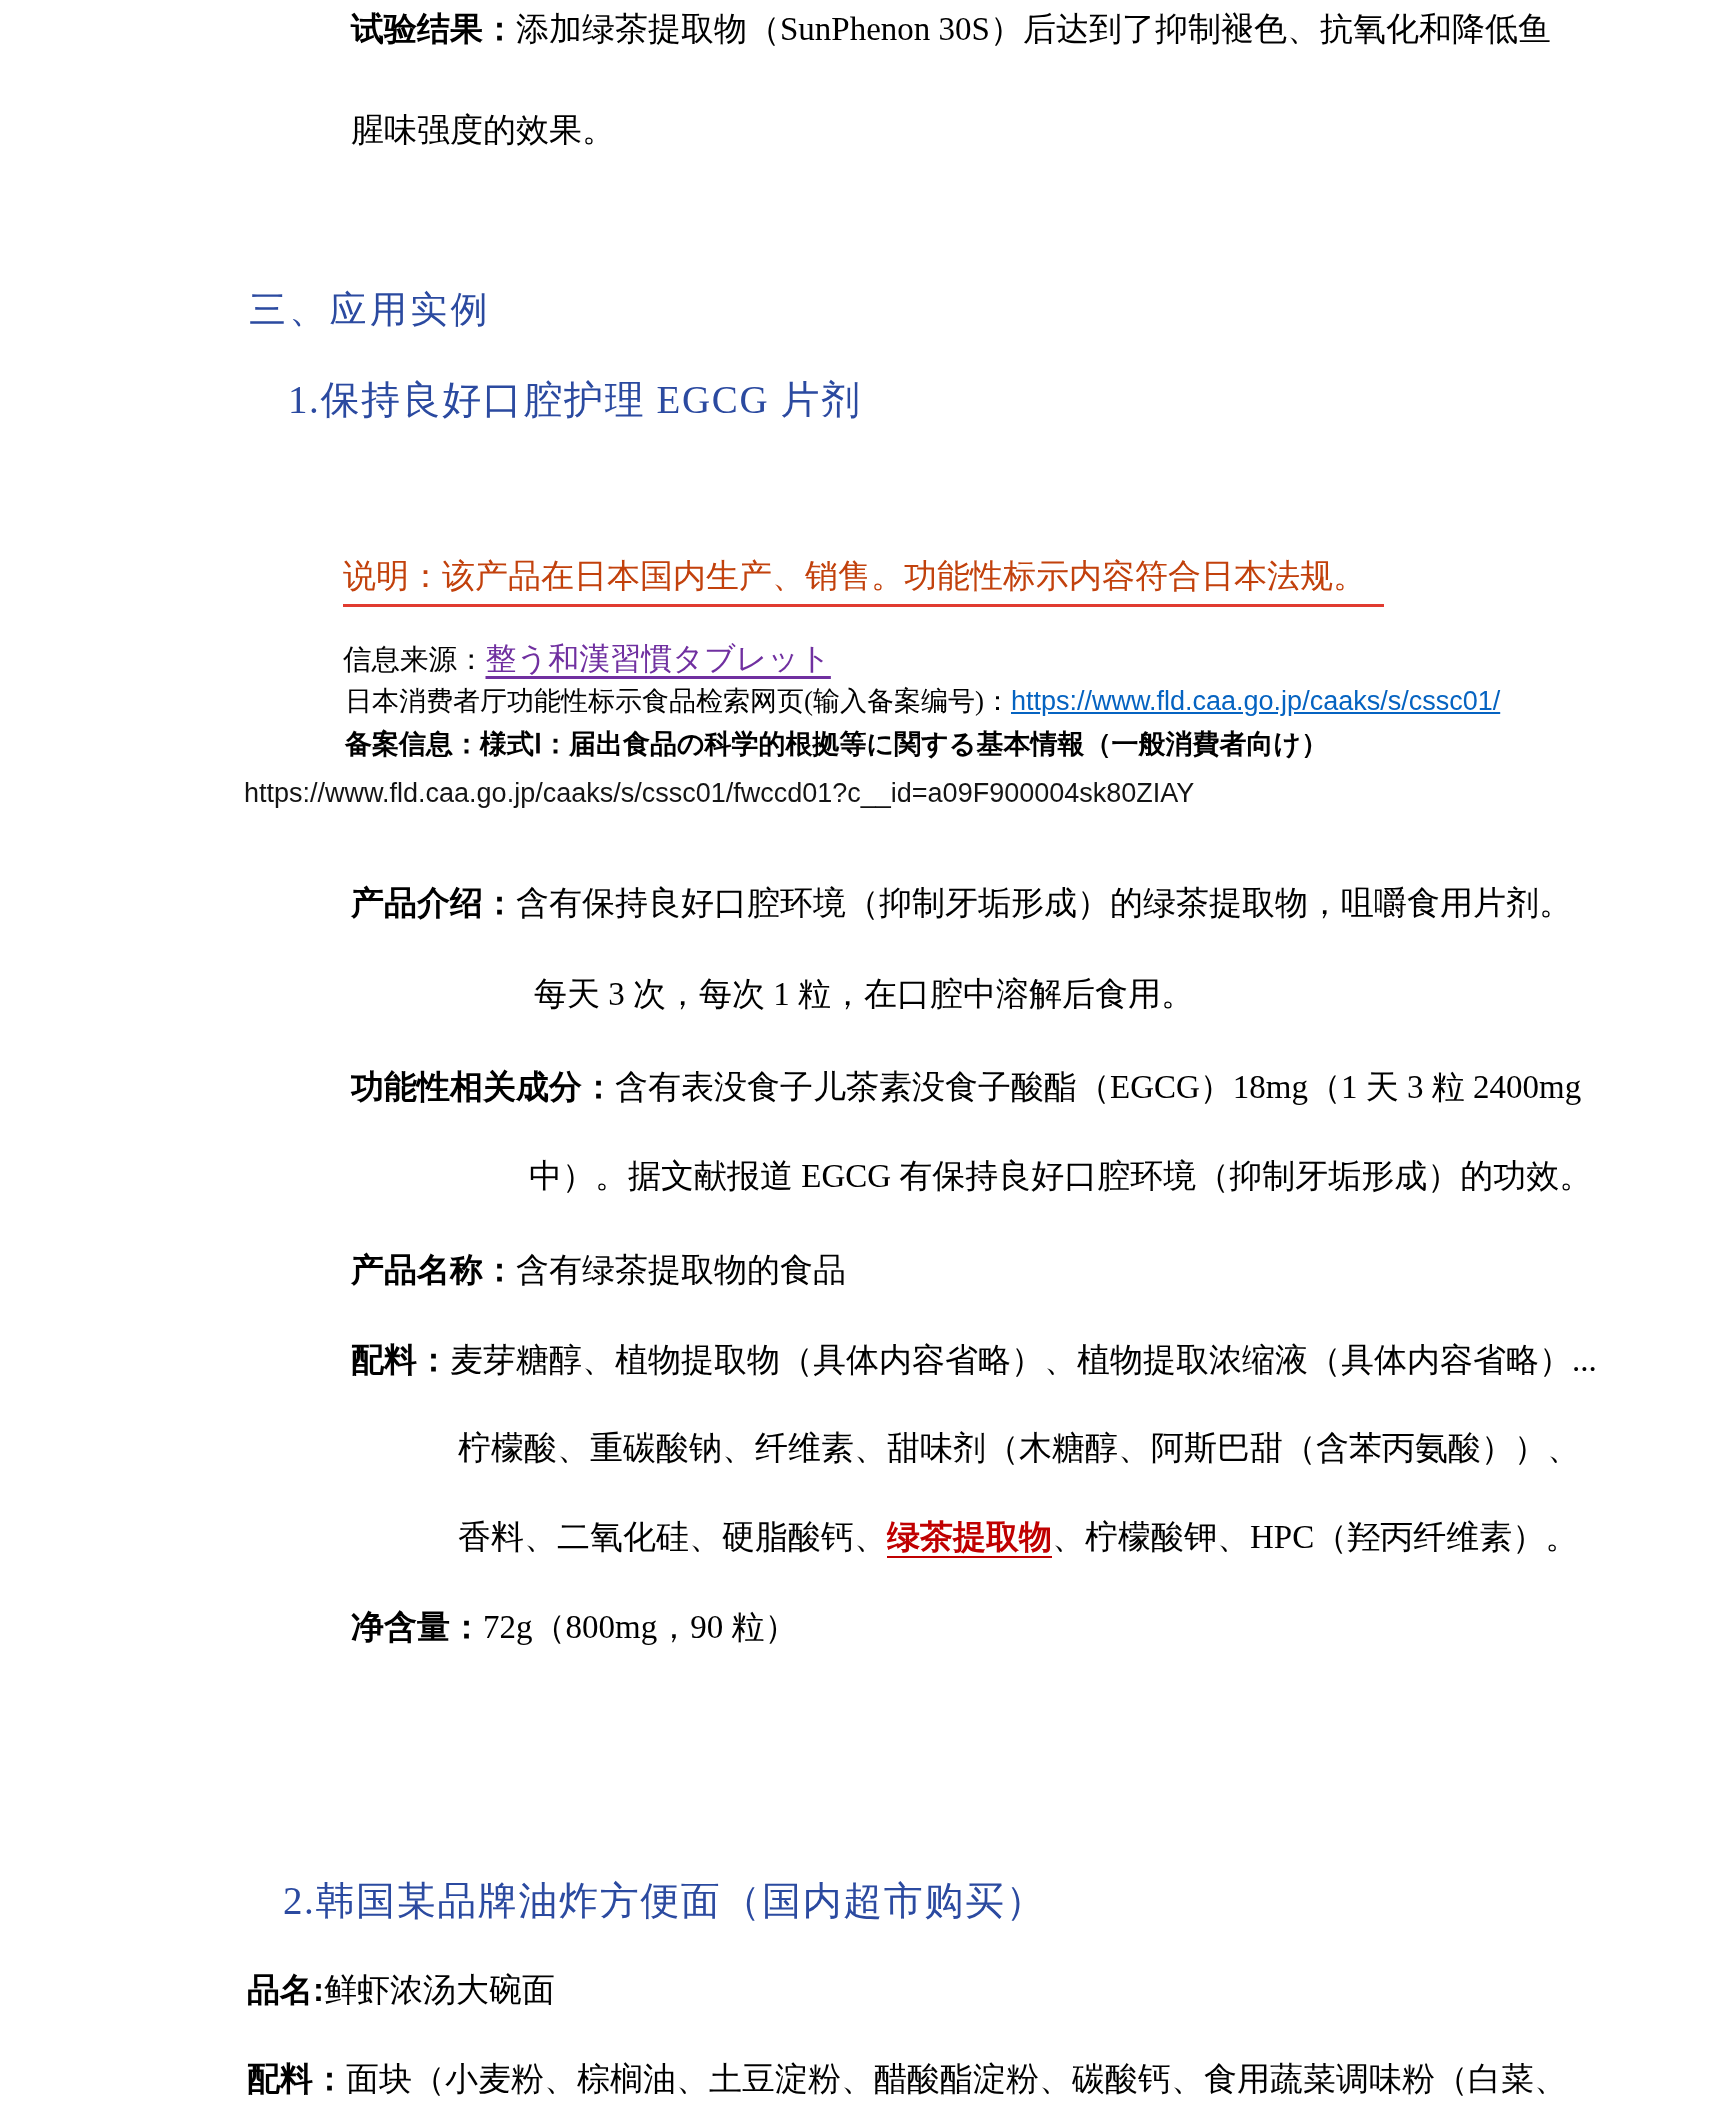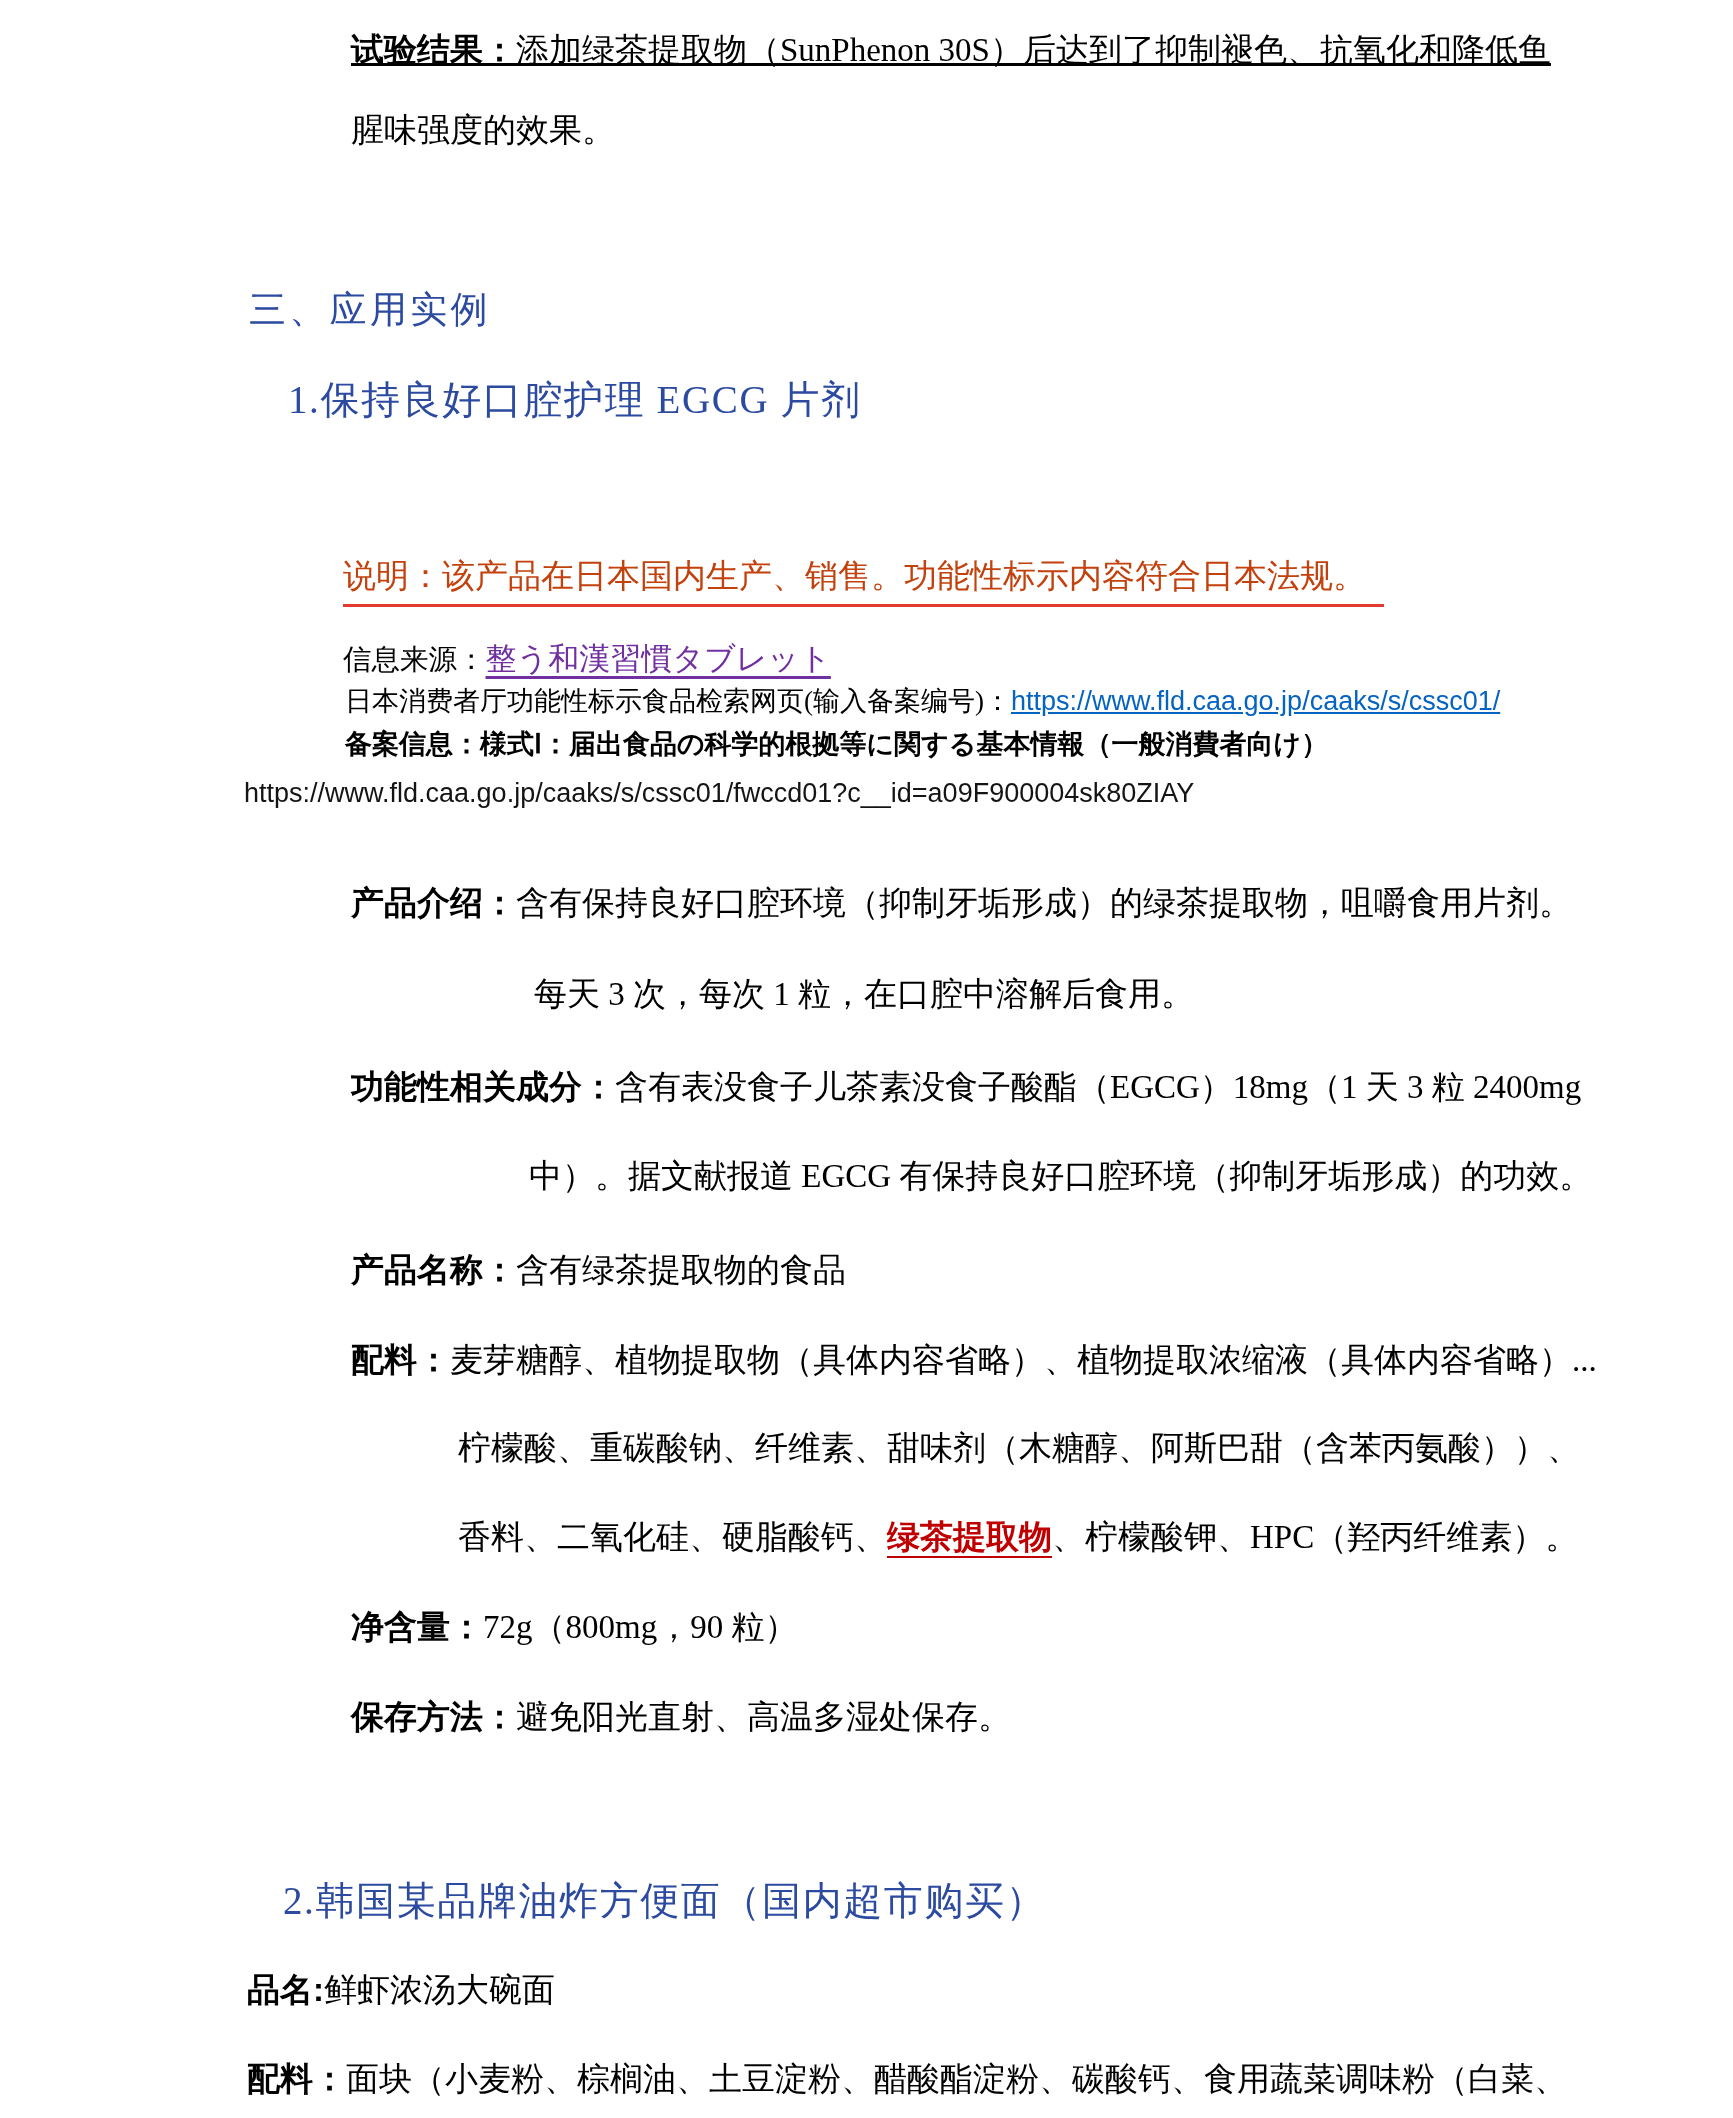--- a/index.html
+++ b/index.html
@@ -38,21 +38,21 @@
     color:#c00000;font-weight:700;text-decoration:underline;
     text-decoration-thickness:2.4px;text-underline-offset:8.1px;
   }
   a{cursor:pointer;}
 </style>
 </head>
 <body>
 
 <div class="page">
 
-  <div class="line body-size" style="top:29px;left:351px;text-decoration:underline;"><span class="label">试验结果：</span><span>添加绿茶提取物（SunPhenon 30S）后达到了抑制褪色、抗氧化和降低鱼</span></div>
+  <div class="line body-size" style="top:8px;left:351px;"><span class="label">试验结果：</span><span>添加绿茶提取物（SunPhenon 30S）后达到了抑制褪色、抗氧化和降低鱼</span></div>
 
   <div class="line body-size" style="top:110px;left:351px;"><span>腥味强度的效果。</span></div>
 
   <div class="line h-section" style="top:287px;left:249px;"><span>三、应用实例</span></div>
 
   <div class="line h-sub" style="top:376px;left:288px;"><span>1.保持良好口腔护理 EGCG 片剂</span></div>
 
 
   <div class="line" style="top:556px;left:343px;"><span class="note-red">说明：该产品在日本国内生产、销售。功能性标示内容符合日本法规。</span></div>
 
@@ -75,21 +75,20 @@
   <div class="line body-size" style="top:1156px;left:529px;"><span>中）。据文献报道 EGCG 有保持良好口腔环境（抑制牙垢形成）的功效。</span></div>
 
   <div class="line body-size" style="top:1339px;left:351px;"><span class="label">配料：</span><span>麦芽糖醇、植物提取物（具体内容省略）、植物提取浓缩液（具体内容省略）...</span></div>
 
   <div class="line body-size" style="top:1428px;left:458px;"><span>柠檬酸、重碳酸钠、纤维素、甜味剂（木糖醇、阿斯巴甜（含苯丙氨酸））、</span></div>
 
   <div class="line body-size" style="top:1517px;left:458px;"><span>香料、二氧化硅、硬脂酸钙、</span><span class="red-hl">绿茶提取物</span><span>、柠檬酸钾、HPC（羟丙纤维素）。</span></div>
 
   <div class="line body-size" style="top:1606px;left:351px;"><span class="label">净含量：</span><span>72g（800mg，90 粒）</span></div>
 
-  <div class="line body-size" style="top:1696px;left:351px;"><span class="label">保存方法：</span><span>避免阳光直射、高温多湿处保存。</span></div>
 
   <div class="line h-sub" style="top:1877px;left:283px;text-align:center;"><span>2.韩国某品牌油炸方便面（国内超市购买）</span></div>
 
   <div class="line body-size" style="top:1969px;left:247px;"><span class="label">品名:</span><span>鲜虾浓汤大碗面</span></div>
 
   <div class="line body-size" style="top:2058px;left:247px;"><span class="label">配料：</span><span>面块（小麦粉、棕榈油、土豆淀粉、醋酸酯淀粉、碳酸钙、食用蔬菜调味粉（白菜、</span></div>
 
 </div>
 
 

